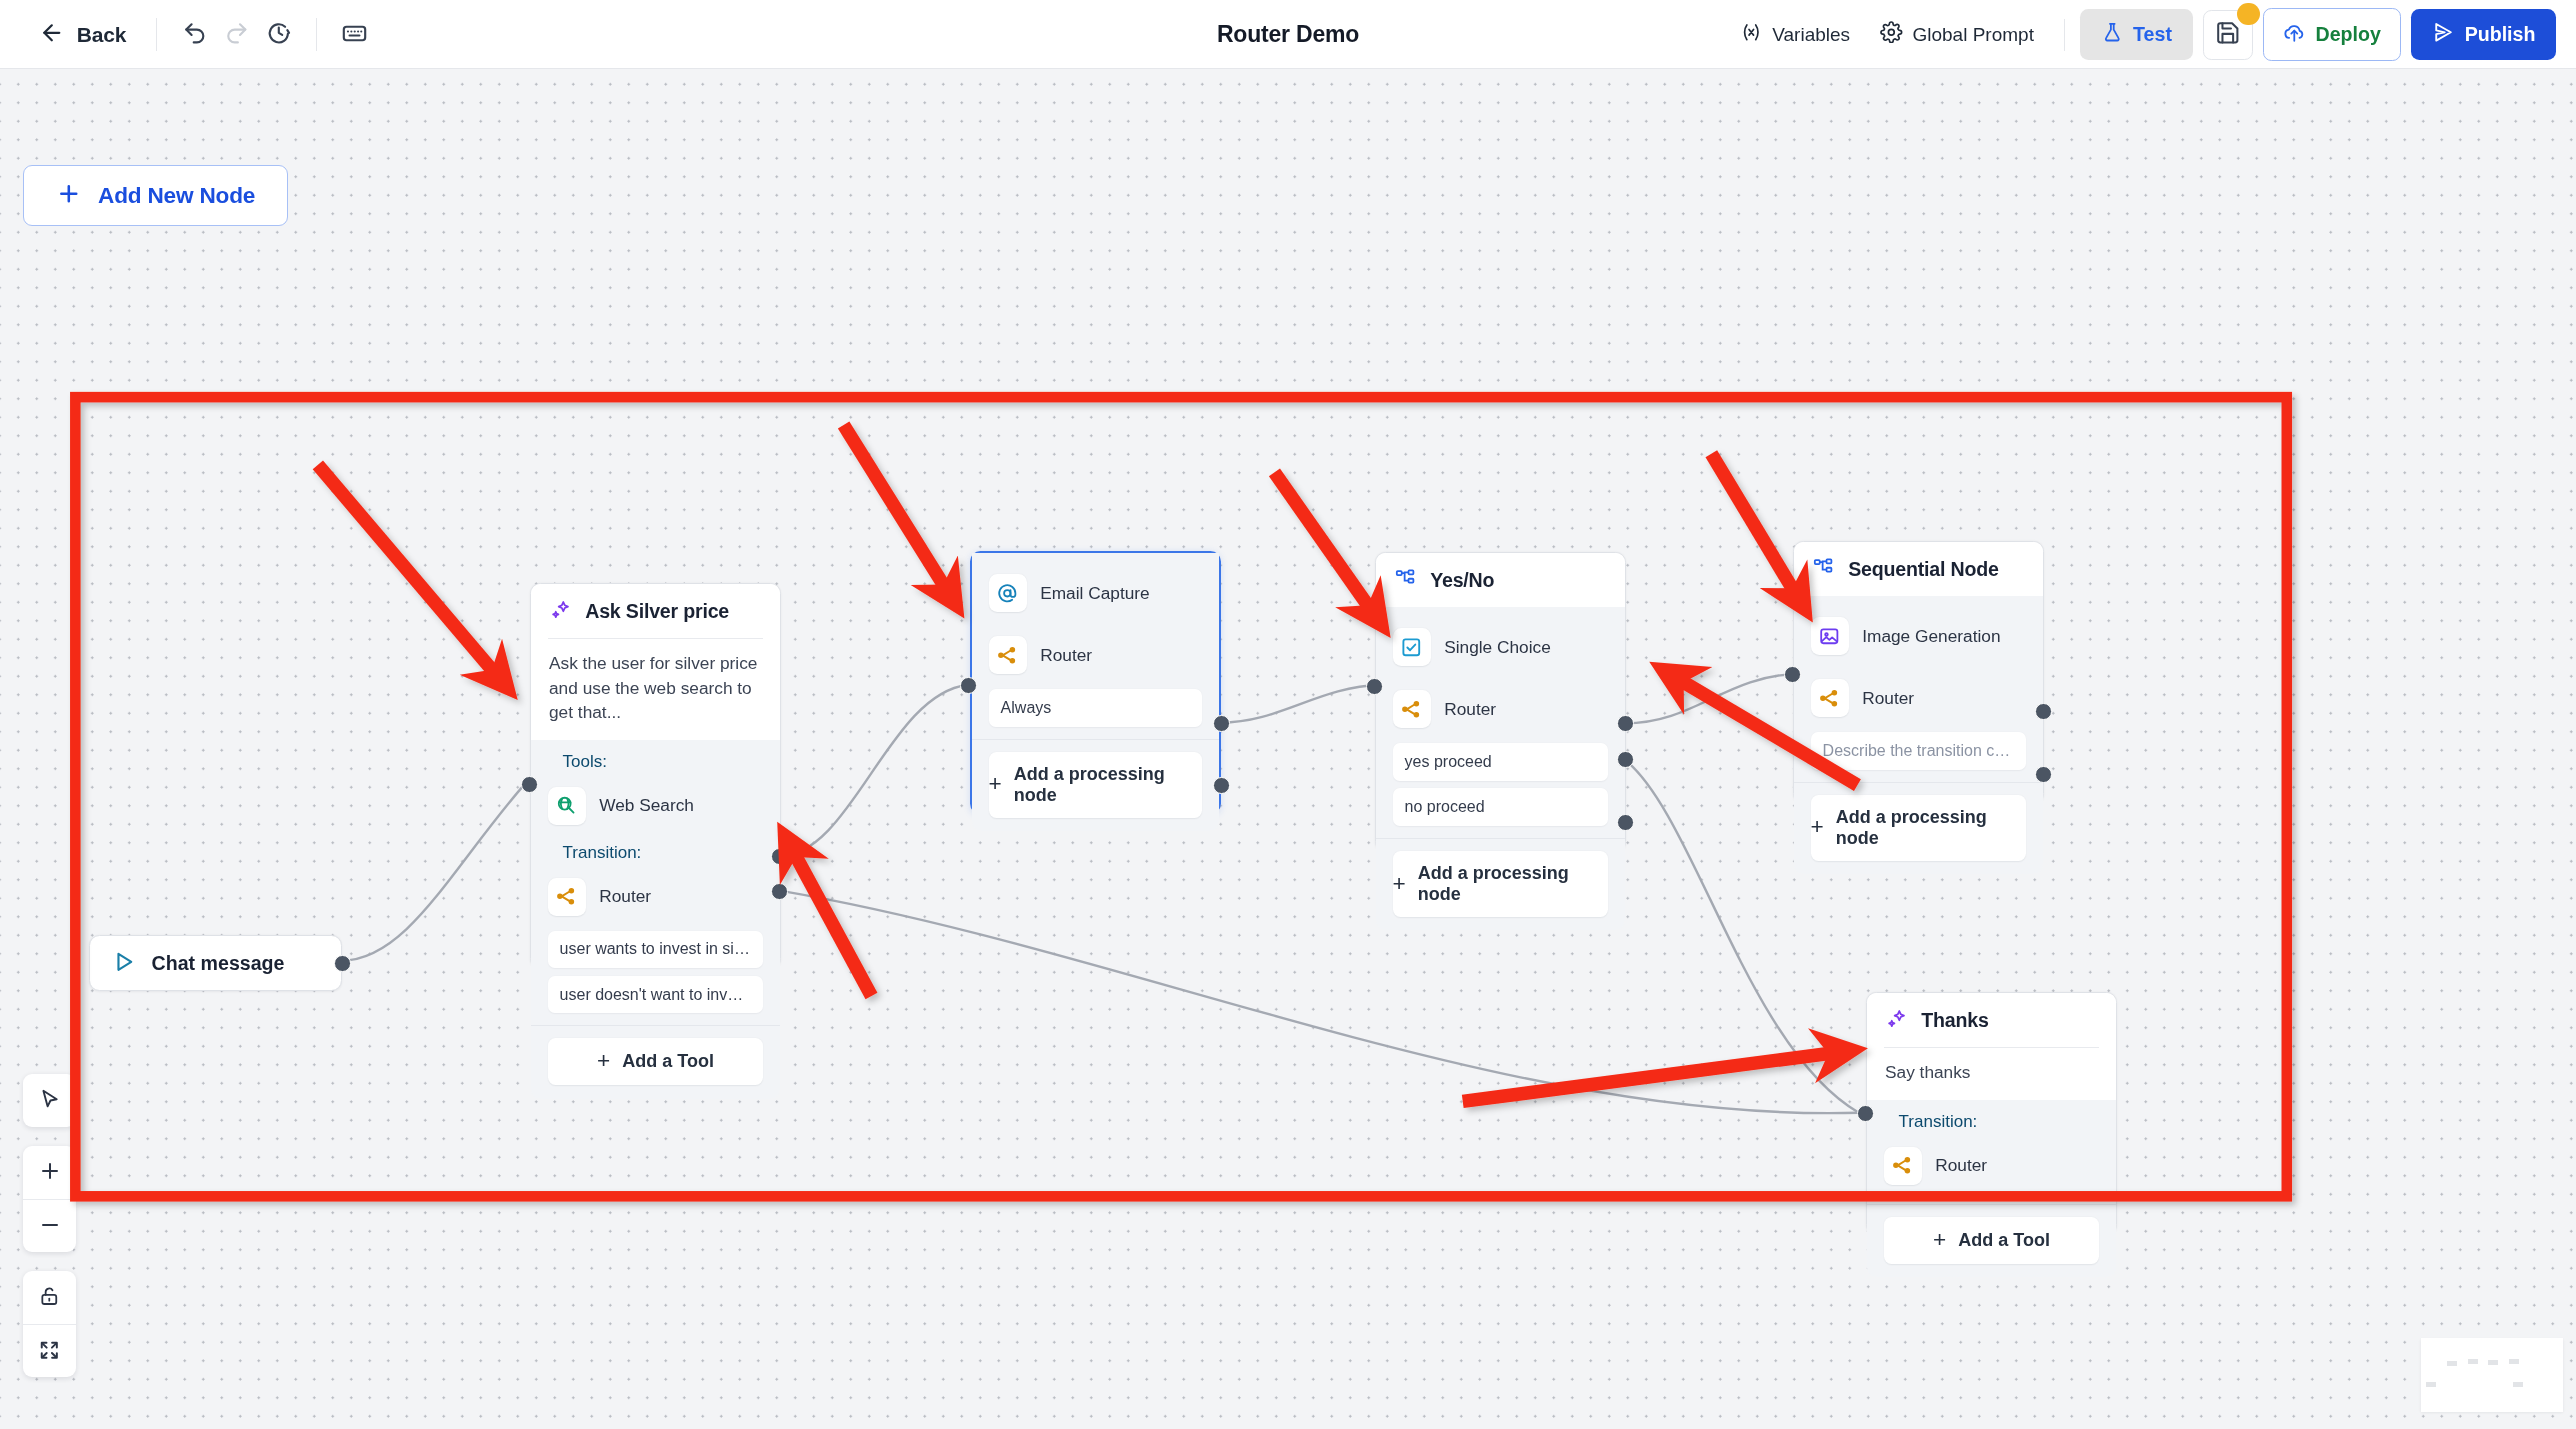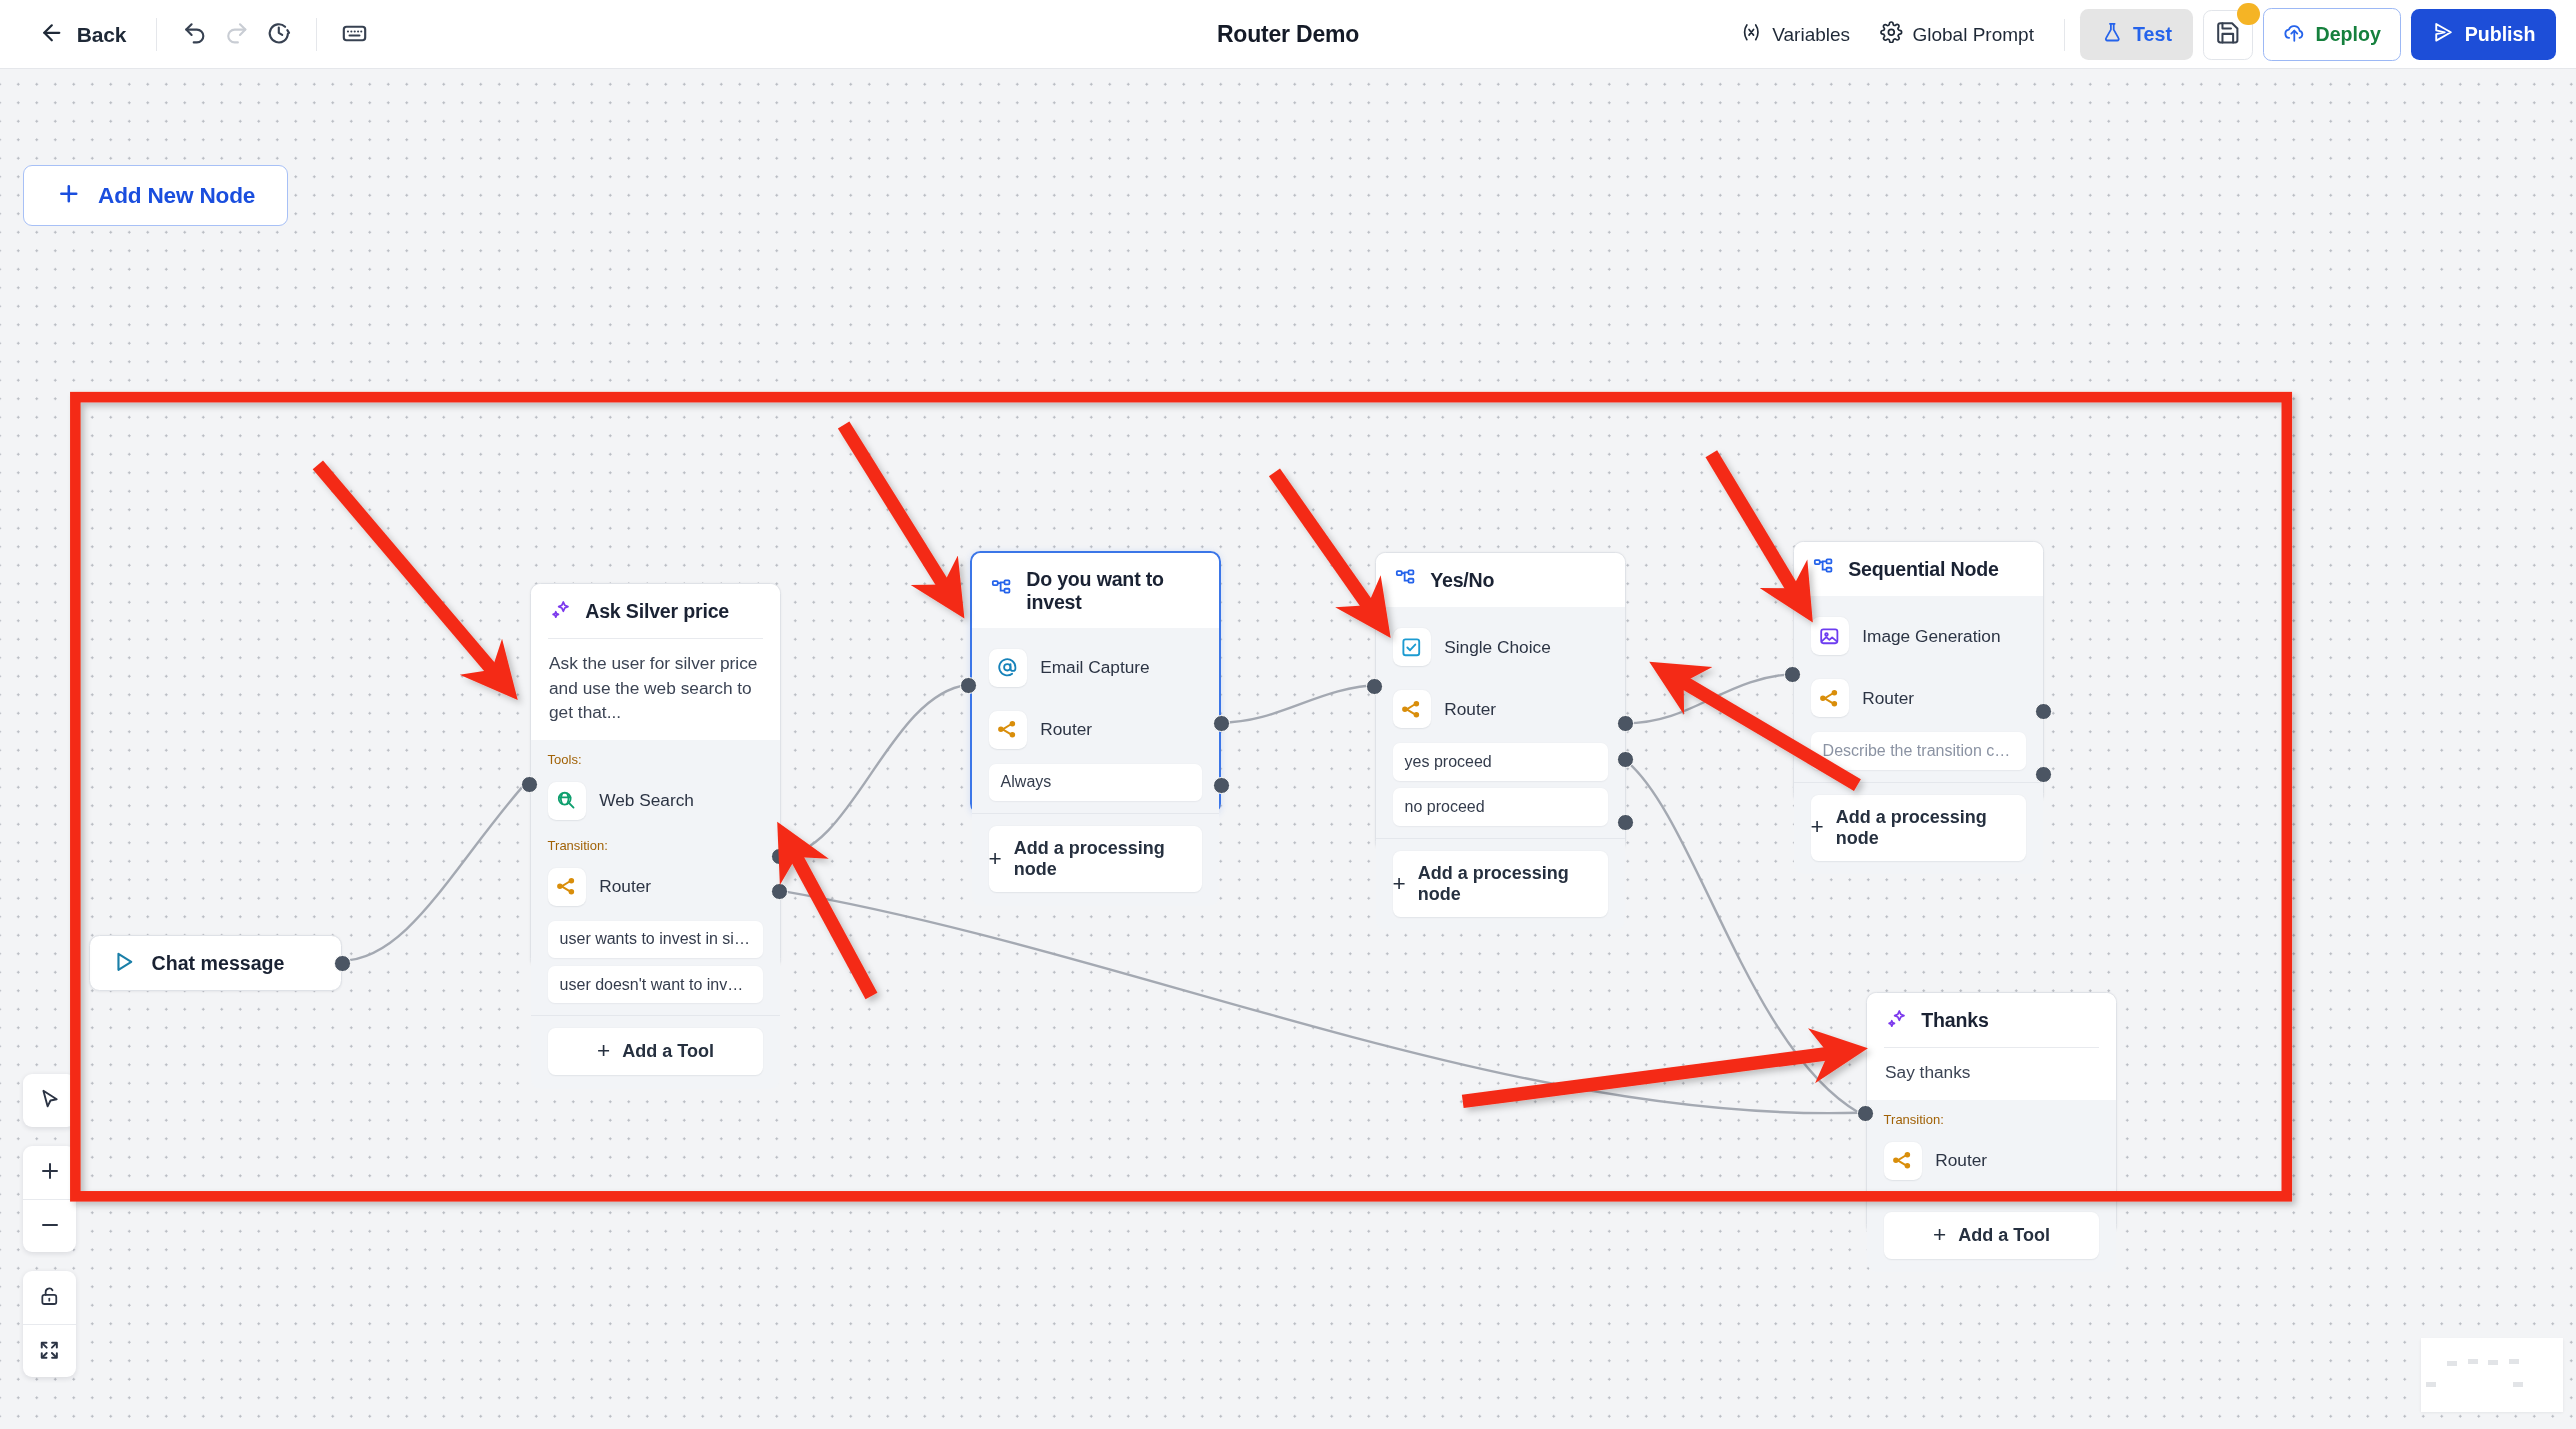--- a/index.html
+++ b/index.html
@@ -120,21 +120,21 @@
   }
   .node-title { font-size: 19.6px; font-weight: 700; color: #1a2233; letter-spacing: -0.2px; }
 
   .node-sep { height: 0.8px; background: #e8eaee; margin: 0 16.6px; }
 
   .node-desc {
     padding: 12px 18px 15px 18px;
     font-size: 17.3px; line-height: 1.42; color: #3c4454; background: #fff;
   }
   .node-body { background: #f2f4f7; padding: 12px 16.6px 12px 16.6px; }
-  .body-label { font-size: 13px; color: #a16207; margin-bottom: 9px; }
+  .body-label { font-size: 17px; color: #0c4a6e; margin-bottom: 9px; margin-left: 15px; }
 
   .tool-row { display: flex; align-items: center; gap: 13.6px; padding: 6px 0 7.5px 0; }
   .tool-tile {
     width: 38px; height: 38px; border-radius: 8.3px; background: #fff;
     display: flex; align-items: center; justify-content: center;
     box-shadow: 0 0.8px 1.5px rgba(15,23,42,0.08);
     flex: none;
   }
   .tool-name { font-size: 17.3px; color: #2c3444; font-weight: 500; }
 
@@ -413,31 +413,20 @@
           <span class="plus">+</span>
           <span>Add a Tool</span>
         </div>
       </div>
     </div>
     <div class="handle" style="left:521px; top:707px;"></div>
     <div class="handle" style="left:771px; top:779px;"></div>
     <div class="handle" style="left:771px; top:814px;"></div>
 
     <div class="node selected" style="left:970px; top:482px; width:251px; height:263px;">
-      <div class="node-head">
-        <span>
-          <svg width="22.6" height="22.6" viewBox="0 0 24 24" fill="none" stroke="#2563eb" stroke-width="1.9">
-              <rect x="3" y="3.3" width="5.2" height="4.2" rx="0.9"></rect>
-              <rect x="15.4" y="2.6" width="5.2" height="4.2" rx="0.9"></rect>
-              <rect x="15.4" y="11.4" width="5.2" height="4.2" rx="0.9"></rect>
-              <path d="M8.2 5.4h3.1v8.1h4.1M11.3 5.4v-.7h4.1"></path>
-            </svg>
-        </span>
-        <span class="node-title">Do you want to invest</span>
-      </div>
       <div class="node-body" style="padding-top:15px">
         <div class="tool-row">
           <span class="tool-tile">
             <svg width="22.6" height="22.6" viewBox="0 0 24 24" fill="none" stroke="#1682ba" stroke-width="1.9" stroke-linecap="round">
                 <circle cx="12" cy="12" r="3.4"></circle>
                 <path d="M15.4 8.6v4.6a2.6 2.6 0 0 0 5.2 0V12a8.6 8.6 0 1 0-3.4 6.85"></path>
               </svg>
           </span>
           <span class="tool-name">Email Capture</span>
         </div>

